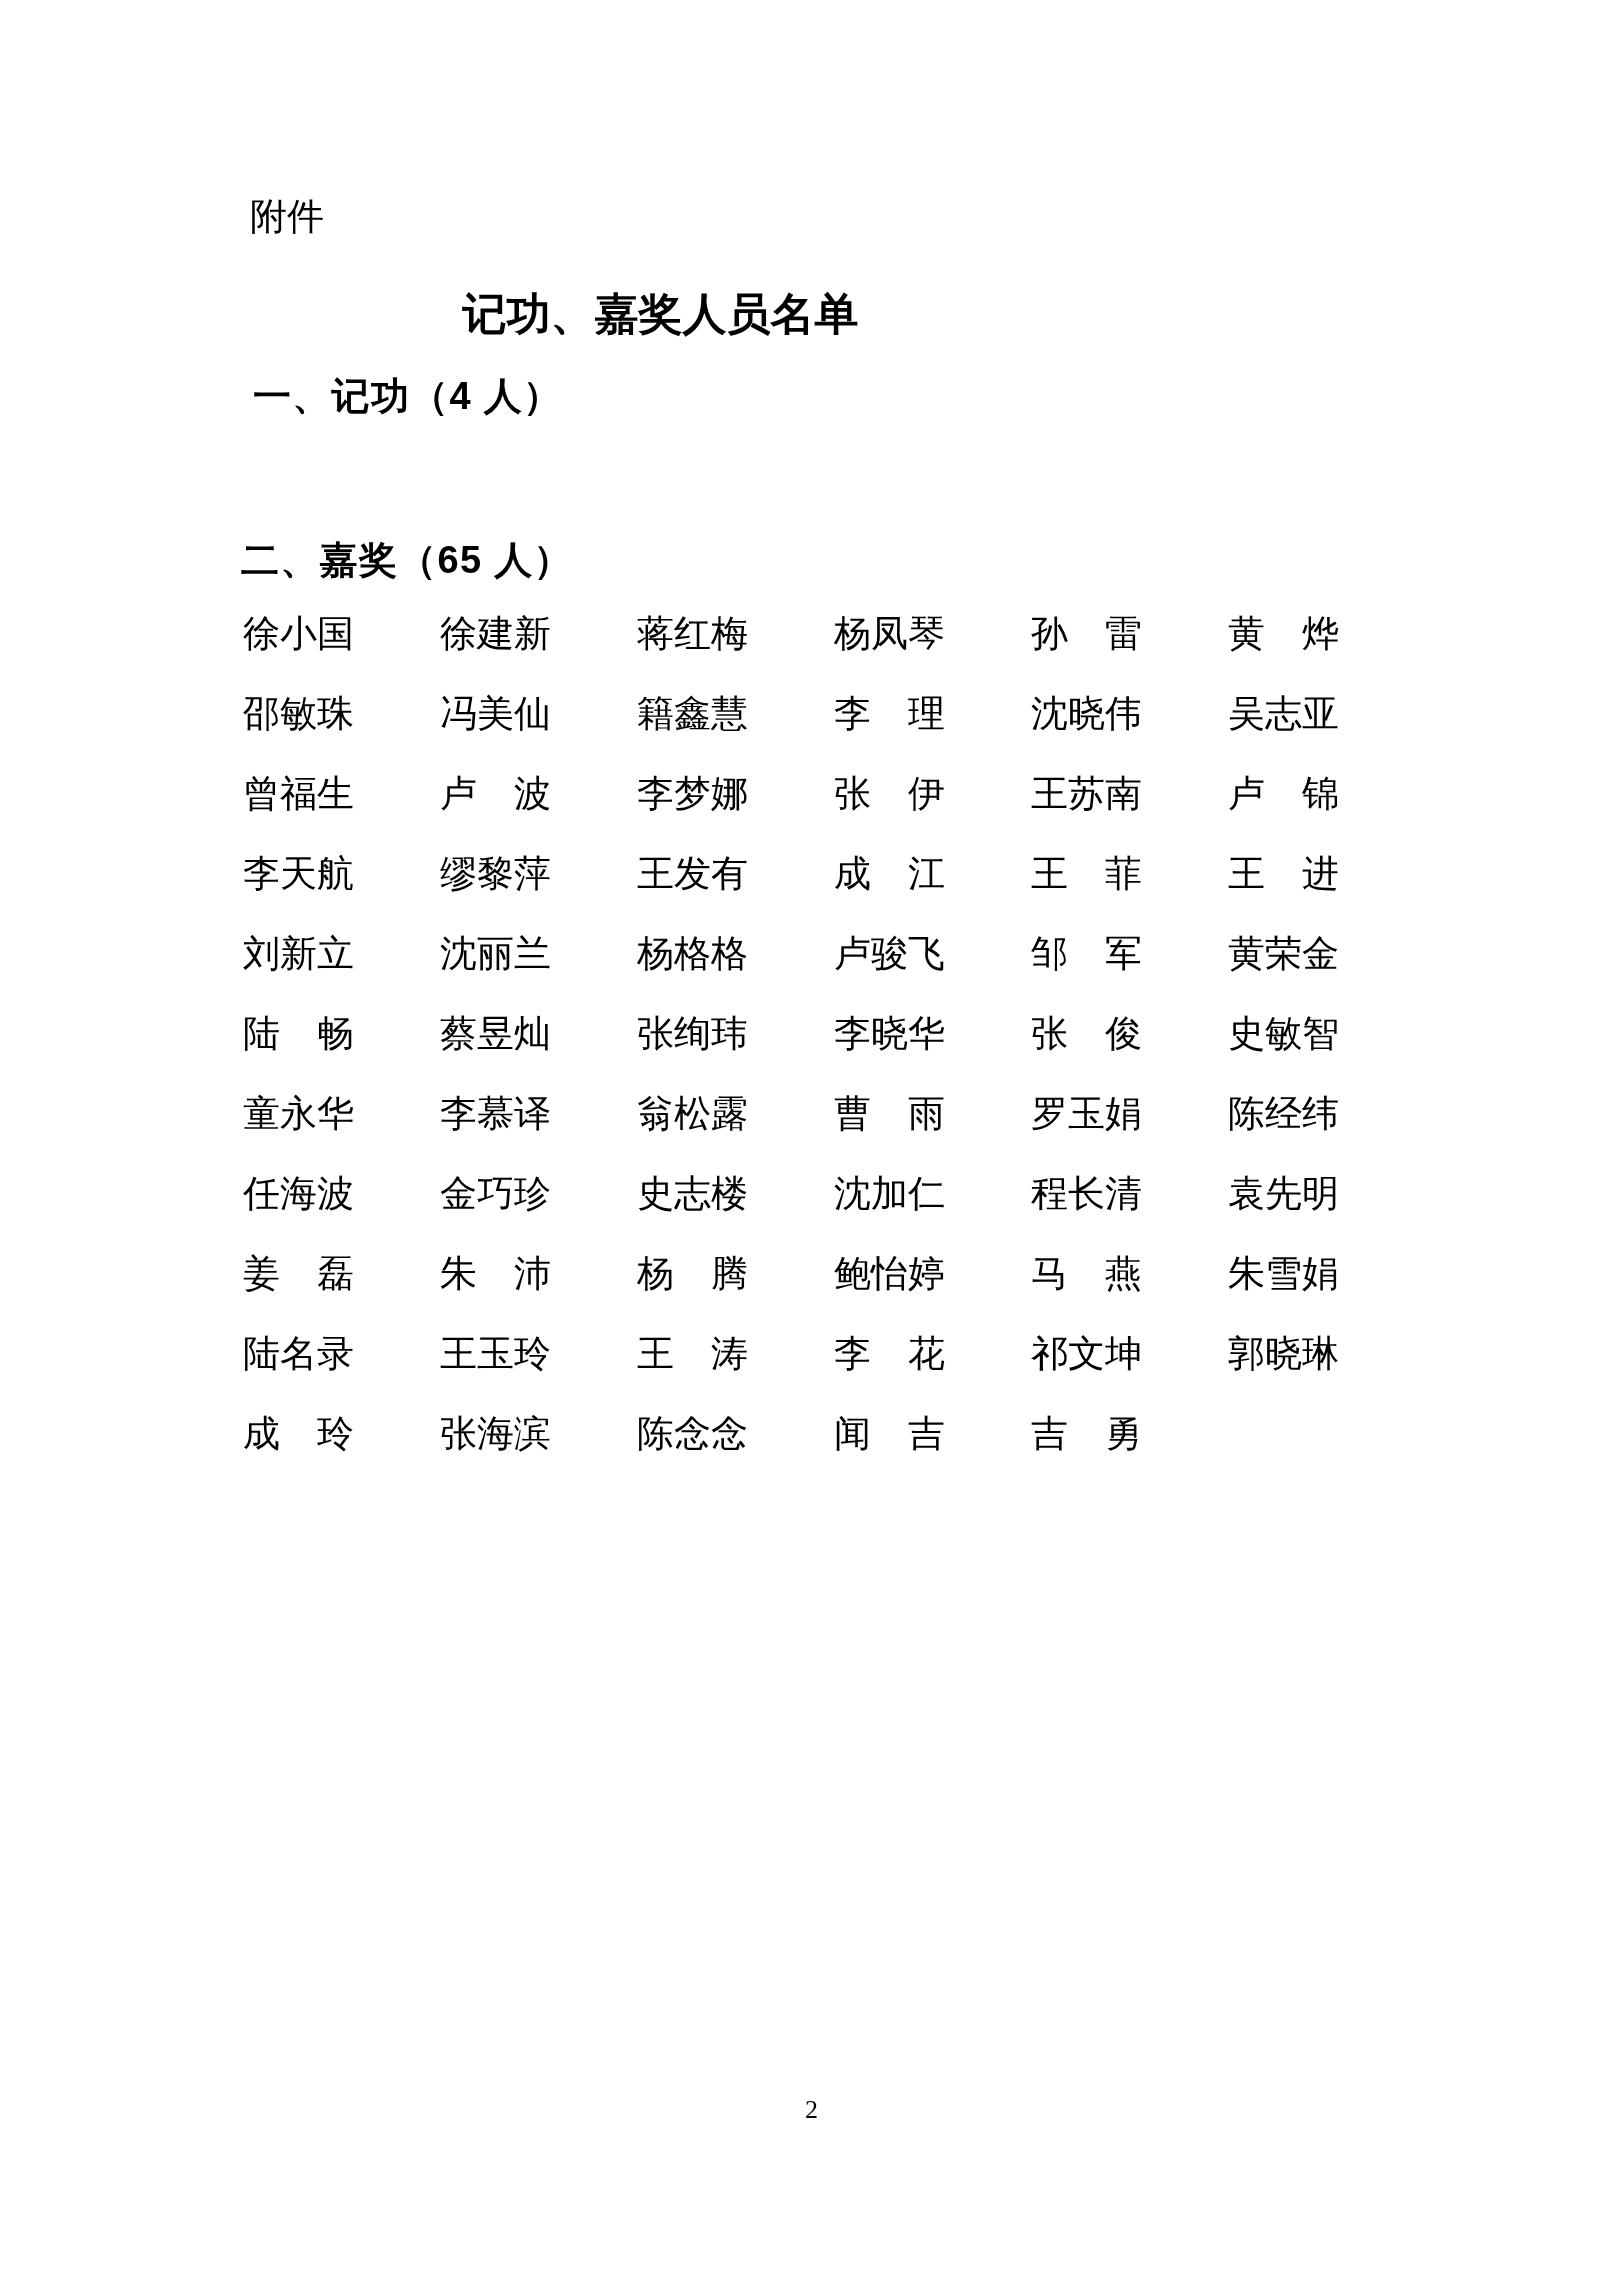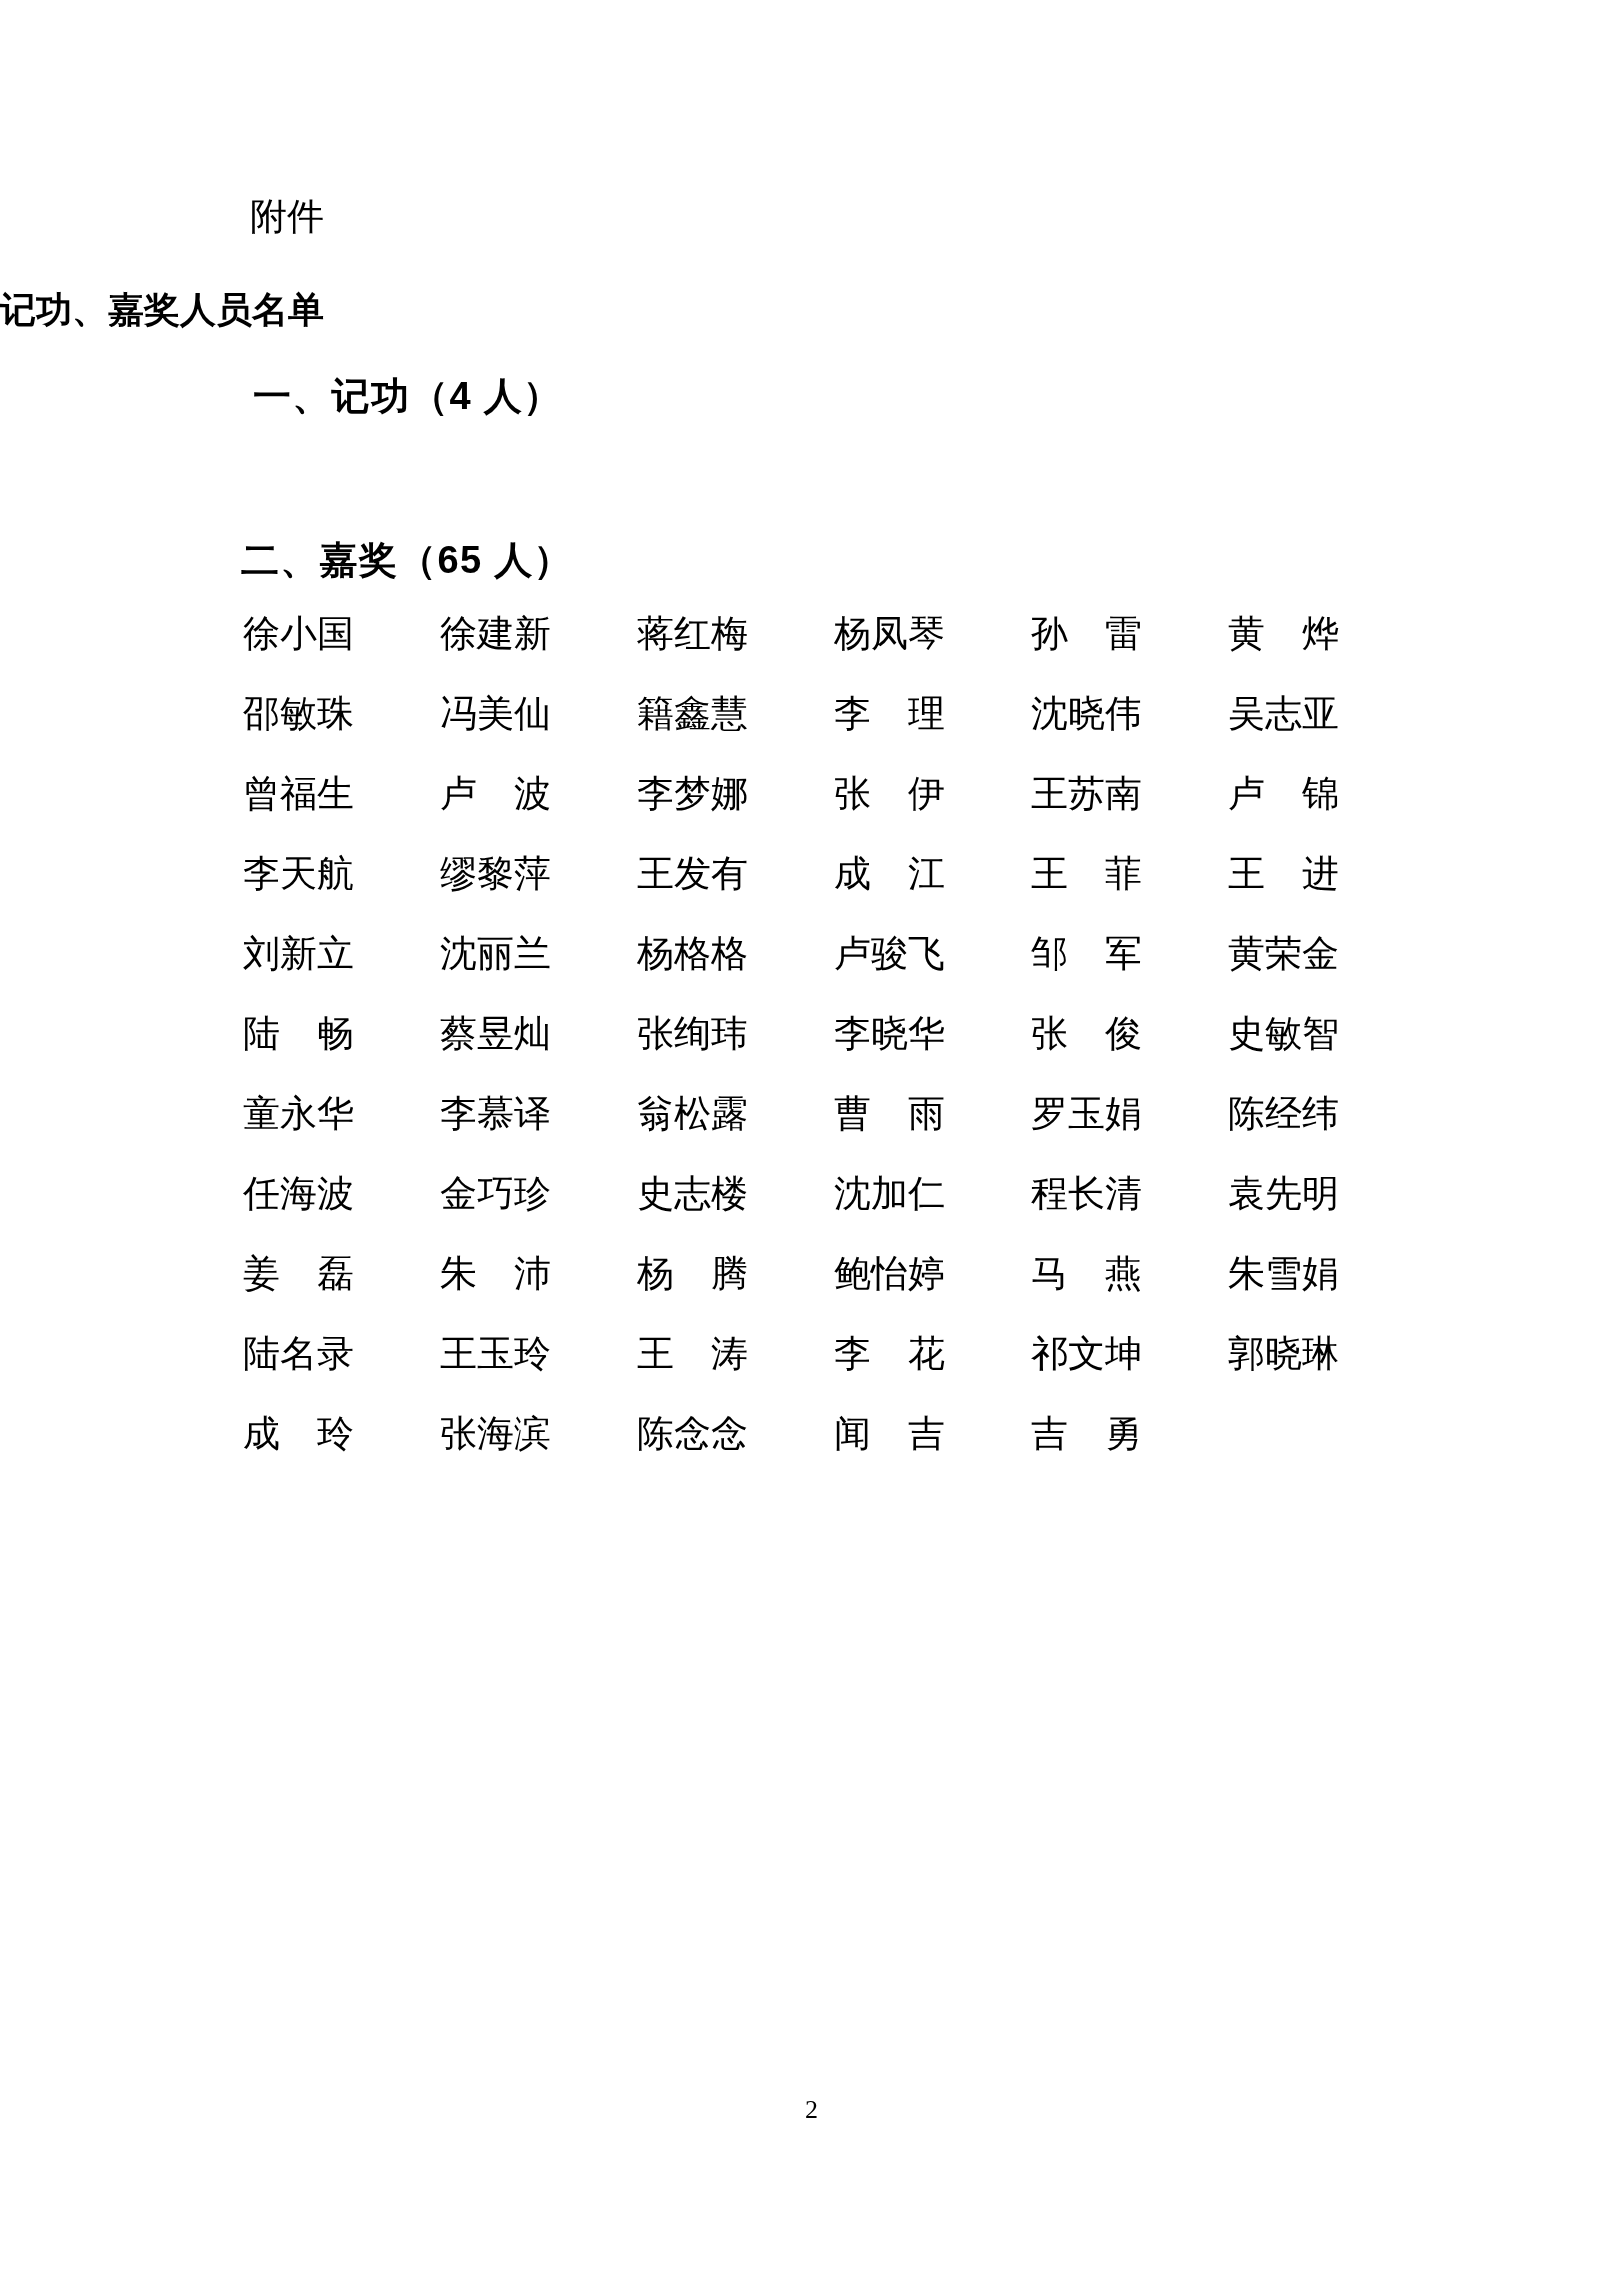--- a/index.html
+++ b/index.html
@@ -23,22 +23,22 @@
     top: 195px;
     font-size: 37px;
     line-height: 1.2;
     margin-left: 8px;
   }
   .doc-title {
     position: absolute;
     left: 0;
     top: 289px;
     width: 1321px;
-    text-align: left;
-    font-size: 36px;
+    text-align: center;
+    font-size: 44px;
     font-weight: bold;
     line-height: 1.2;
   }
   .section-heading {
     position: absolute;
     left: 241px;
     font-size: 38px;
     font-weight: bold;
     font-family: "Liberation Sans", "DejaVu Sans", sans-serif;
     line-height: 1.2;

